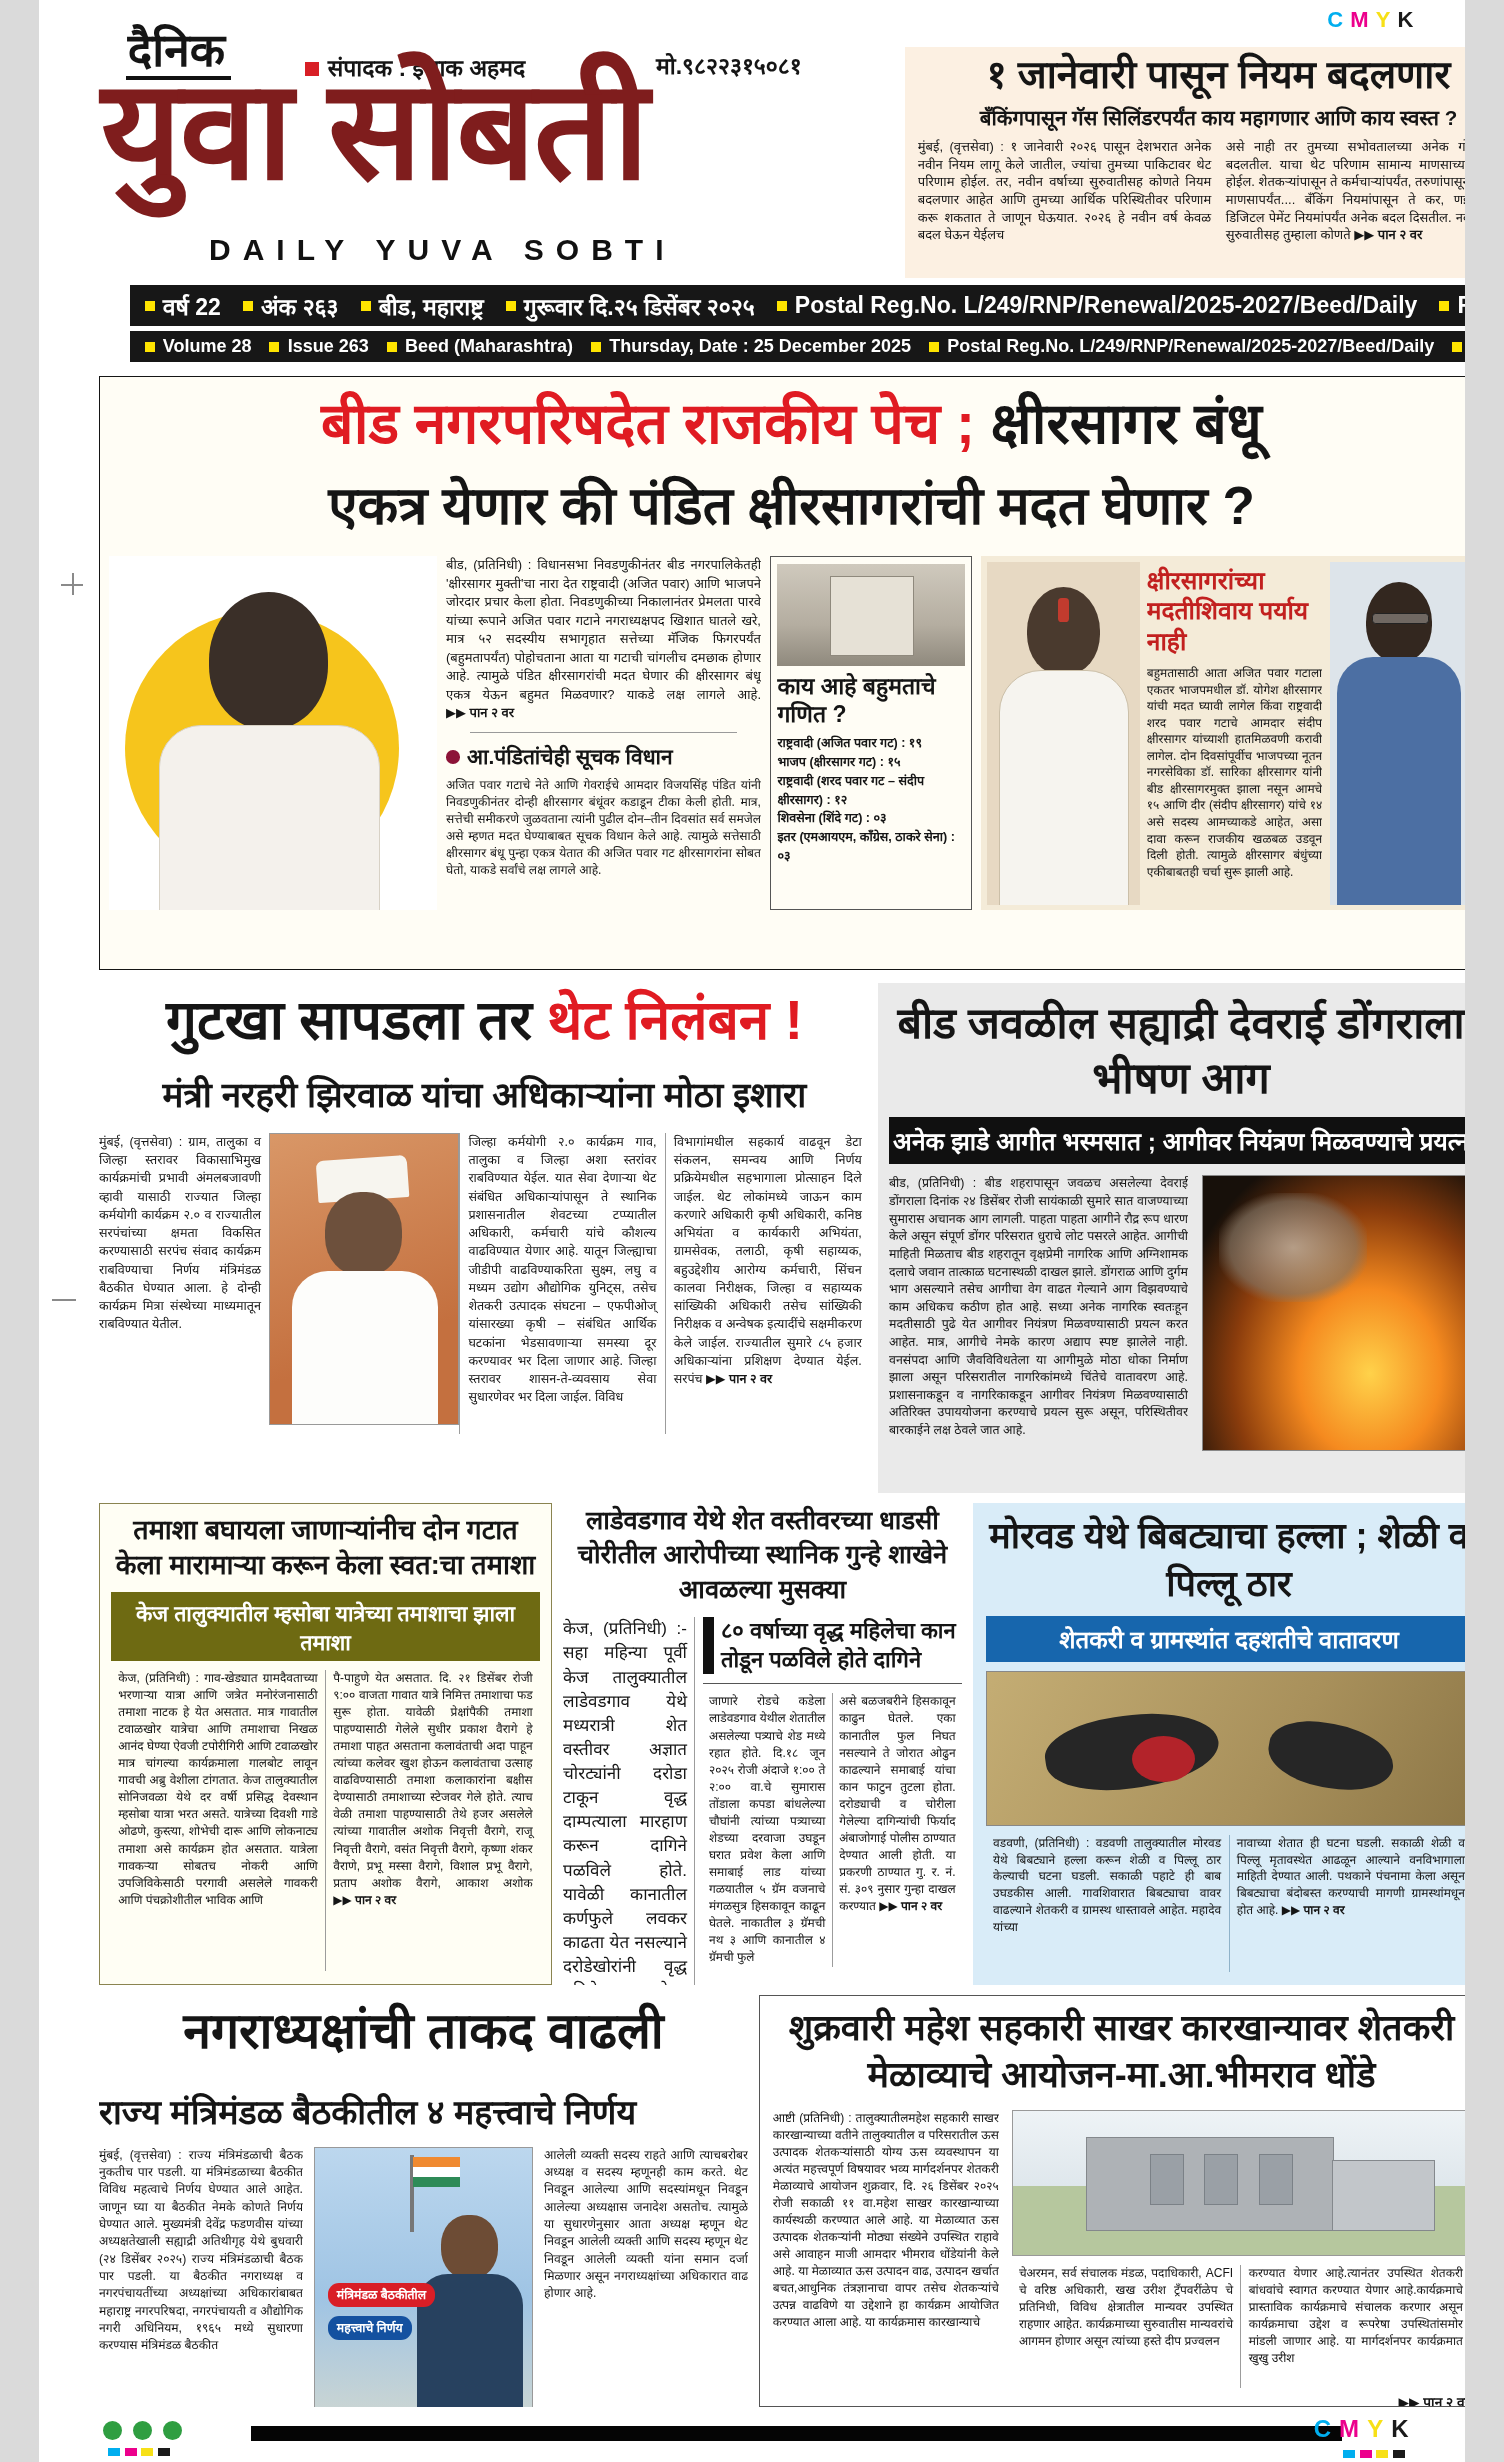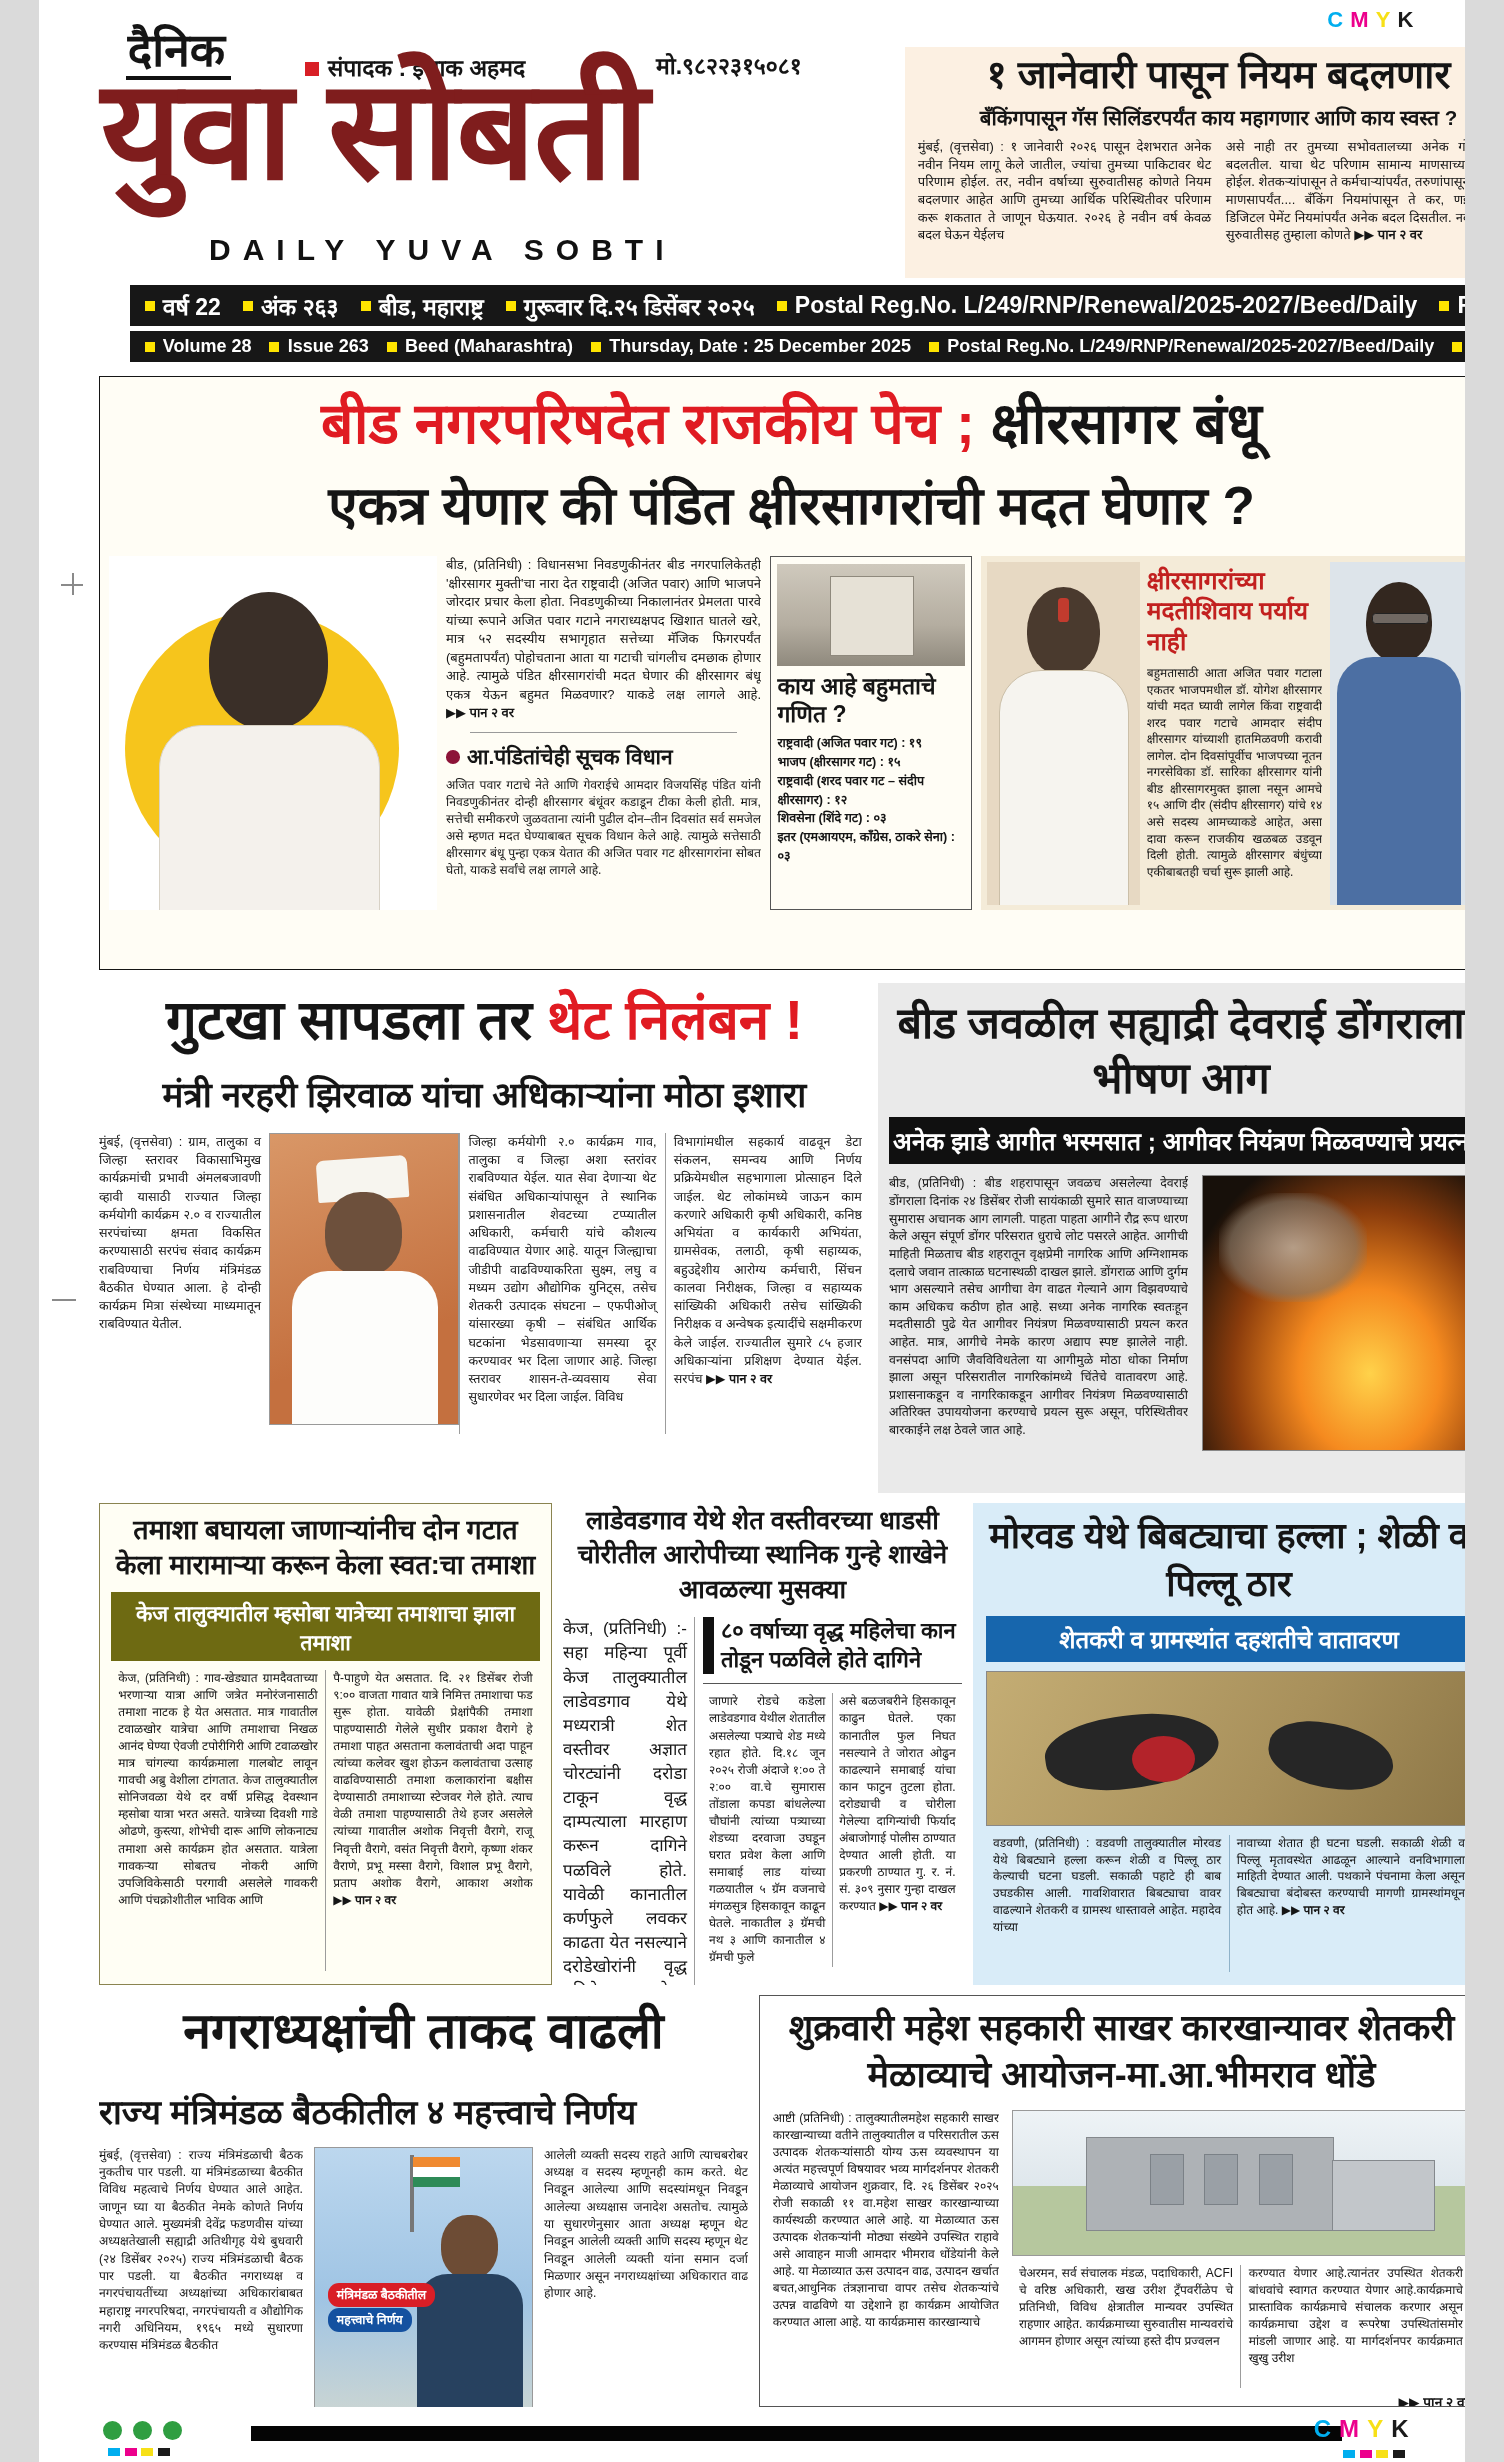--- a/index.html
+++ b/index.html
@@ -133,21 +133,21 @@
   .c-sub{font-size:34px;font-weight:800;text-align:left;margin-top:25px;white-space:nowrap;}
   .c-row{display:flex;gap:11px;margin-top:12.8px;height:274px;}
   .c-c1,.c-c3{flex:1;font-size:12.2px;line-height:1.42;}
   .ph-fadnavis{width:217px;height:272px;background:linear-gradient(180deg,#bcd7ee 0%,#9fc4e4 55%,#cdd6d2 100%);border:0.9px solid #999;}
   .flagpole{position:absolute;left:95px;top:7.3px;width:3.6px;height:77px;background:#777;}
   .flag{position:absolute;left:98px;top:9px;width:47px;height:30px;background:linear-gradient(180deg,#f08a30 33%,#fff 33% 66%,#2e8b57 66%);}
   .fdH{position:absolute;left:126px;top:67px;width:57px;height:64px;background:#6d4c35;border-radius:46%;}
   .fdT{position:absolute;left:102px;top:126px;width:106px;height:146px;background:#27415f;border-radius:31px 31px 0 0;}
   .pill{position:absolute;left:12.8px;color:#fff;font-size:12.3px;font-weight:800;padding:3.6px 9px;border-radius:11px;white-space:nowrap;}
   .pill-red{top:135px;background:#d91e26;}
-  .pill-blue{top:160px;background:#1451a0;border-radius:11px;}
+  .pill-blue{top:168px;background:#1451a0;border-radius:11px;}
 
   .sugar{left:720px;top:1995px;width:725px;height:412px;border:1.8px solid #555;background:#fff;padding:9px 12.8px;box-sizing:border-box;}
   .s-h{font-size:36px;font-weight:800;text-align:center;line-height:1.3;}
   .s-row{display:flex;gap:12.8px;margin-top:11px;height:301px;}
   .s-c1{width:226px;font-size:12px;line-height:1.42;}
   .s-right{flex:1;display:flex;flex-direction:column;}
   .ph-factory{height:144px;background:linear-gradient(180deg,#eef3f6 0%,#dfe7ec 52%,#b6c79e 52% 100%);border:0.9px solid #999;}
   .fac1{position:absolute;left:16%;top:18%;width:54%;height:64%;background:#aeb2b6;border:0.9px solid #84888c;}
   .fac2{position:absolute;left:70%;top:34%;width:22%;height:48%;background:#c2c6ca;border:0.9px solid #84888c;}
   .chimney{position:absolute;width:7%;height:34%;top:30%;background:#9aa0a6;border:0.9px solid #7b8187;}

